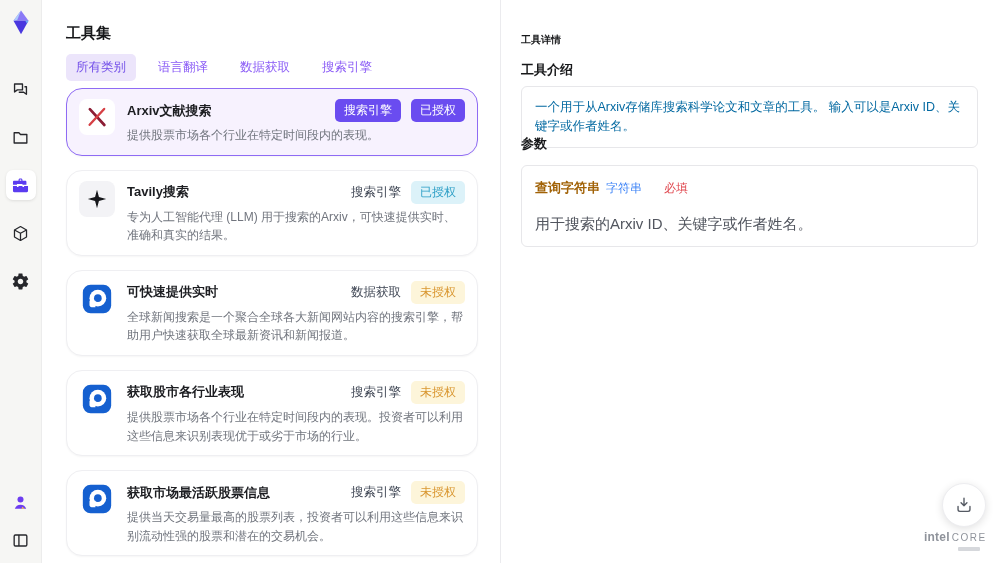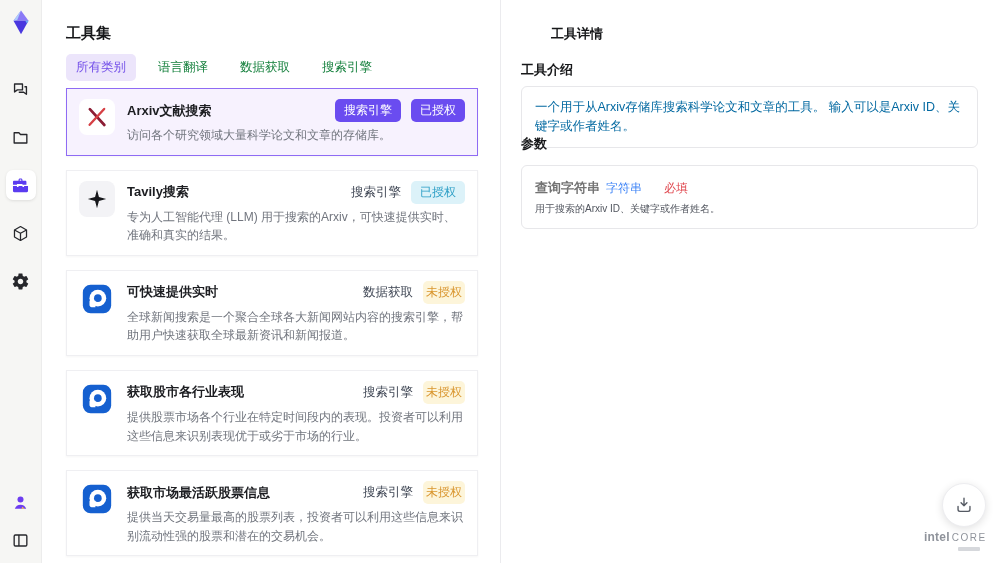--- a/index.html
+++ b/index.html
@@ -27,73 +27,73 @@
     color:#26272b; cursor:pointer;
   }
   .side-btn svg { width:19px; height:19px; }
   .side-btn.active { background:#ffffff; box-shadow:0 1px 3px rgba(0,0,0,.10); color:#5b3cf0; }
   .side-bottom { margin-top:auto; margin-bottom:8px; display:flex; flex-direction:column; gap:8px; align-items:center; }
 
   
   .main { position:absolute; left:42px; top:0; width:458px; height:563px; background:#fff; }
   .main-title { position:absolute; left:24px; top:24px; font-size:15px; font-weight:bold; }
   .tabs { position:absolute; left:24px; top:54px; display:flex; align-items:center; gap:12px; }
-  .tab { font-size:12.5px; color:#15803d; padding:5px 10px; border-radius:5px; cursor:pointer; white-space:nowrap; }
+  .tab { font-size:12.5px; color:#8b5cf6; padding:5px 10px; border-radius:5px; cursor:pointer; white-space:nowrap; }
   .tab.active { background:#ece5fb; color:#7450e9; }
 
   .tool-list { position:absolute; left:24px; top:88px; width:412px; display:flex; flex-direction:column; gap:14px; }
   .card {
     display:flex; gap:12px; padding:10px 12px;
-    background:#fff; border:1px solid #efeff2; border-radius:0;
+    background:#fff; border:1px solid #efeff2; border-radius:16px;
     box-shadow:0 1px 2px rgba(0,0,0,.04); cursor:pointer;
   }
   .card.selected { background:#f7f2fe; border:1.5px solid #8f6bf4; }
   .tool-icon {
     flex:0 0 36px; width:36px; height:36px; border-radius:8px;
     display:flex; align-items:center; justify-content:center; overflow:hidden;
   }
   .tool-icon svg { width:26px; height:26px; }
   .icon-arxiv { background:#ffffff; }
   .icon-tavily { background:#f3f3f6; }
   .icon-news-blue, .icon-stock-blue { background:transparent; }
   .icon-news-blue svg, .icon-stock-blue svg { width:34px; height:34px; }
   .card-main { flex:1; min-width:0; }
   .card-row { display:flex; align-items:center; justify-content:space-between; gap:8px; }
   .card-title { font-size:13px; font-weight:bold; color:#1c1d21; white-space:nowrap; }
   .badges { display:flex; align-items:center; gap:10px; flex-shrink:0; }
   .cat-text { font-size:12.5px; color:#3f4654; }
   .cat-solid, .st-solid { background:#6a4cf0; color:#fff; font-size:12px; padding:3px 9px; border-radius:5px; }
   .st-authorized { background:#dcf2f9; color:#2e9fc6; font-size:12px; padding:3px 9px; border-radius:5px; }
-  .st-unauthorized { background:#fdf5da; color:#d9962f; font-size:12px; padding:3px 3px; border-radius:5px; }
+  .st-unauthorized { background:#fdf5da; color:#d9962f; font-size:12px; padding:3px 9px; border-radius:5px; }
   .card-desc { margin-top:4px; font-size:12px; color:#71757e; line-height:1.55; }
 
   
   .scrollbar { position:absolute; left:481px; top:84px; width:9px; height:471px; }
   .sb-up { position:absolute; top:2px; left:1px; width:0; height:0;
     border-left:3.5px solid transparent; border-right:3.5px solid transparent; border-bottom:5px solid #7d7d82; cursor:pointer;}
   .sb-down { position:absolute; bottom:26px; left:1px; width:0; height:0;
     border-left:3.5px solid transparent; border-right:3.5px solid transparent; border-top:5px solid #2c2c2e; cursor:pointer;}
   .sb-thumb { position:absolute; top:12px; left:1px; width:7px; height:150px; background:#c7c7cb; border-radius:4px; cursor:pointer; }
 
   
   .detail { position:absolute; left:500px; top:0; width:500px; height:563px; border-left:1px solid #ebebee; background:#fff; }
-  .detail-title { position:absolute; left:20px; top:25px; font-size:13px; font-weight:bold;margin-left:30px; }
+  .detail-title { position:absolute; left:20px; top:33px; font-size:10px; font-weight:bold; }
   .section-h { position:absolute; left:20px; font-size:13px; font-weight:bold; }
   .h-intro { top:61px; }
   .h-params { top:135px; }
   .info-box {
     position:absolute; left:20px; right:22px;
     border:1px solid #e7e7ea; border-radius:6px; background:#fff;
   }
   .intro-box { top:86px; padding:11px 13px; font-size:12.5px; color:#0369a1; line-height:1.5; }
   .param-box { top:165px; padding:12px 13px; }
-  .param-name { font-size:13px; font-weight:bold; color:#737373; }
+  .param-name { font-size:13px; font-weight:bold; color:#a16207; }
   .param-type { font-size:12px; color:#3b82f6; margin-left:6px; }
   .param-required { font-size:12px; color:#e0484f; margin-left:22px; }
-  .param-desc { margin-top:5px; font-size:10px; color:#51555e; }
+  .param-desc { margin-top:18px; font-size:15px; color:#51555e; }
 
   
   .fab {
     position:absolute; right:14px; bottom:36px; width:44px; height:44px; border-radius:50%;
     background:#fff; border:1px solid #ededf0; box-shadow:0 2px 8px rgba(0,0,0,.12);
     display:flex; align-items:center; justify-content:center; cursor:pointer;
   }
   .fab svg { width:22px; height:22px; }
   .intel { position:absolute; right:14px; bottom:12px; width:62px; text-align:center; color:#8f939b; line-height:1; }
   .intel .i1 { font-size:12px; font-weight:bold; letter-spacing:0.2px; }
@@ -179,21 +179,21 @@
           </svg>
         </div>
         <div class="card-main">
           <div class="card-row">
             <div class="card-title">Arxiv文献搜索</div>
             <div class="badges">
               <span class="cat-solid">搜索引擎</span>
               <span class="st-solid">已授权</span>
             </div>
           </div>
-          <div class="card-desc">访问各个研究领域大量科学论文和文章的存储库。</div>
+          <div class="card-desc">提供股票市场各个行业在特定时间段内的表现。</div>
         </div>
       </div>
       <div class="card">
         <div class="tool-icon icon-tavily">
           <svg viewBox="0 0 24 24">
             <path d="M12 3.5l1.8 6.7 6.7 1.8-6.7 1.8L12 20.5l-1.8-6.7-6.7-1.8 6.7-1.8z" fill="#17181c"></path>
           </svg>
         </div>
         <div class="card-main">
           <div class="card-row">

